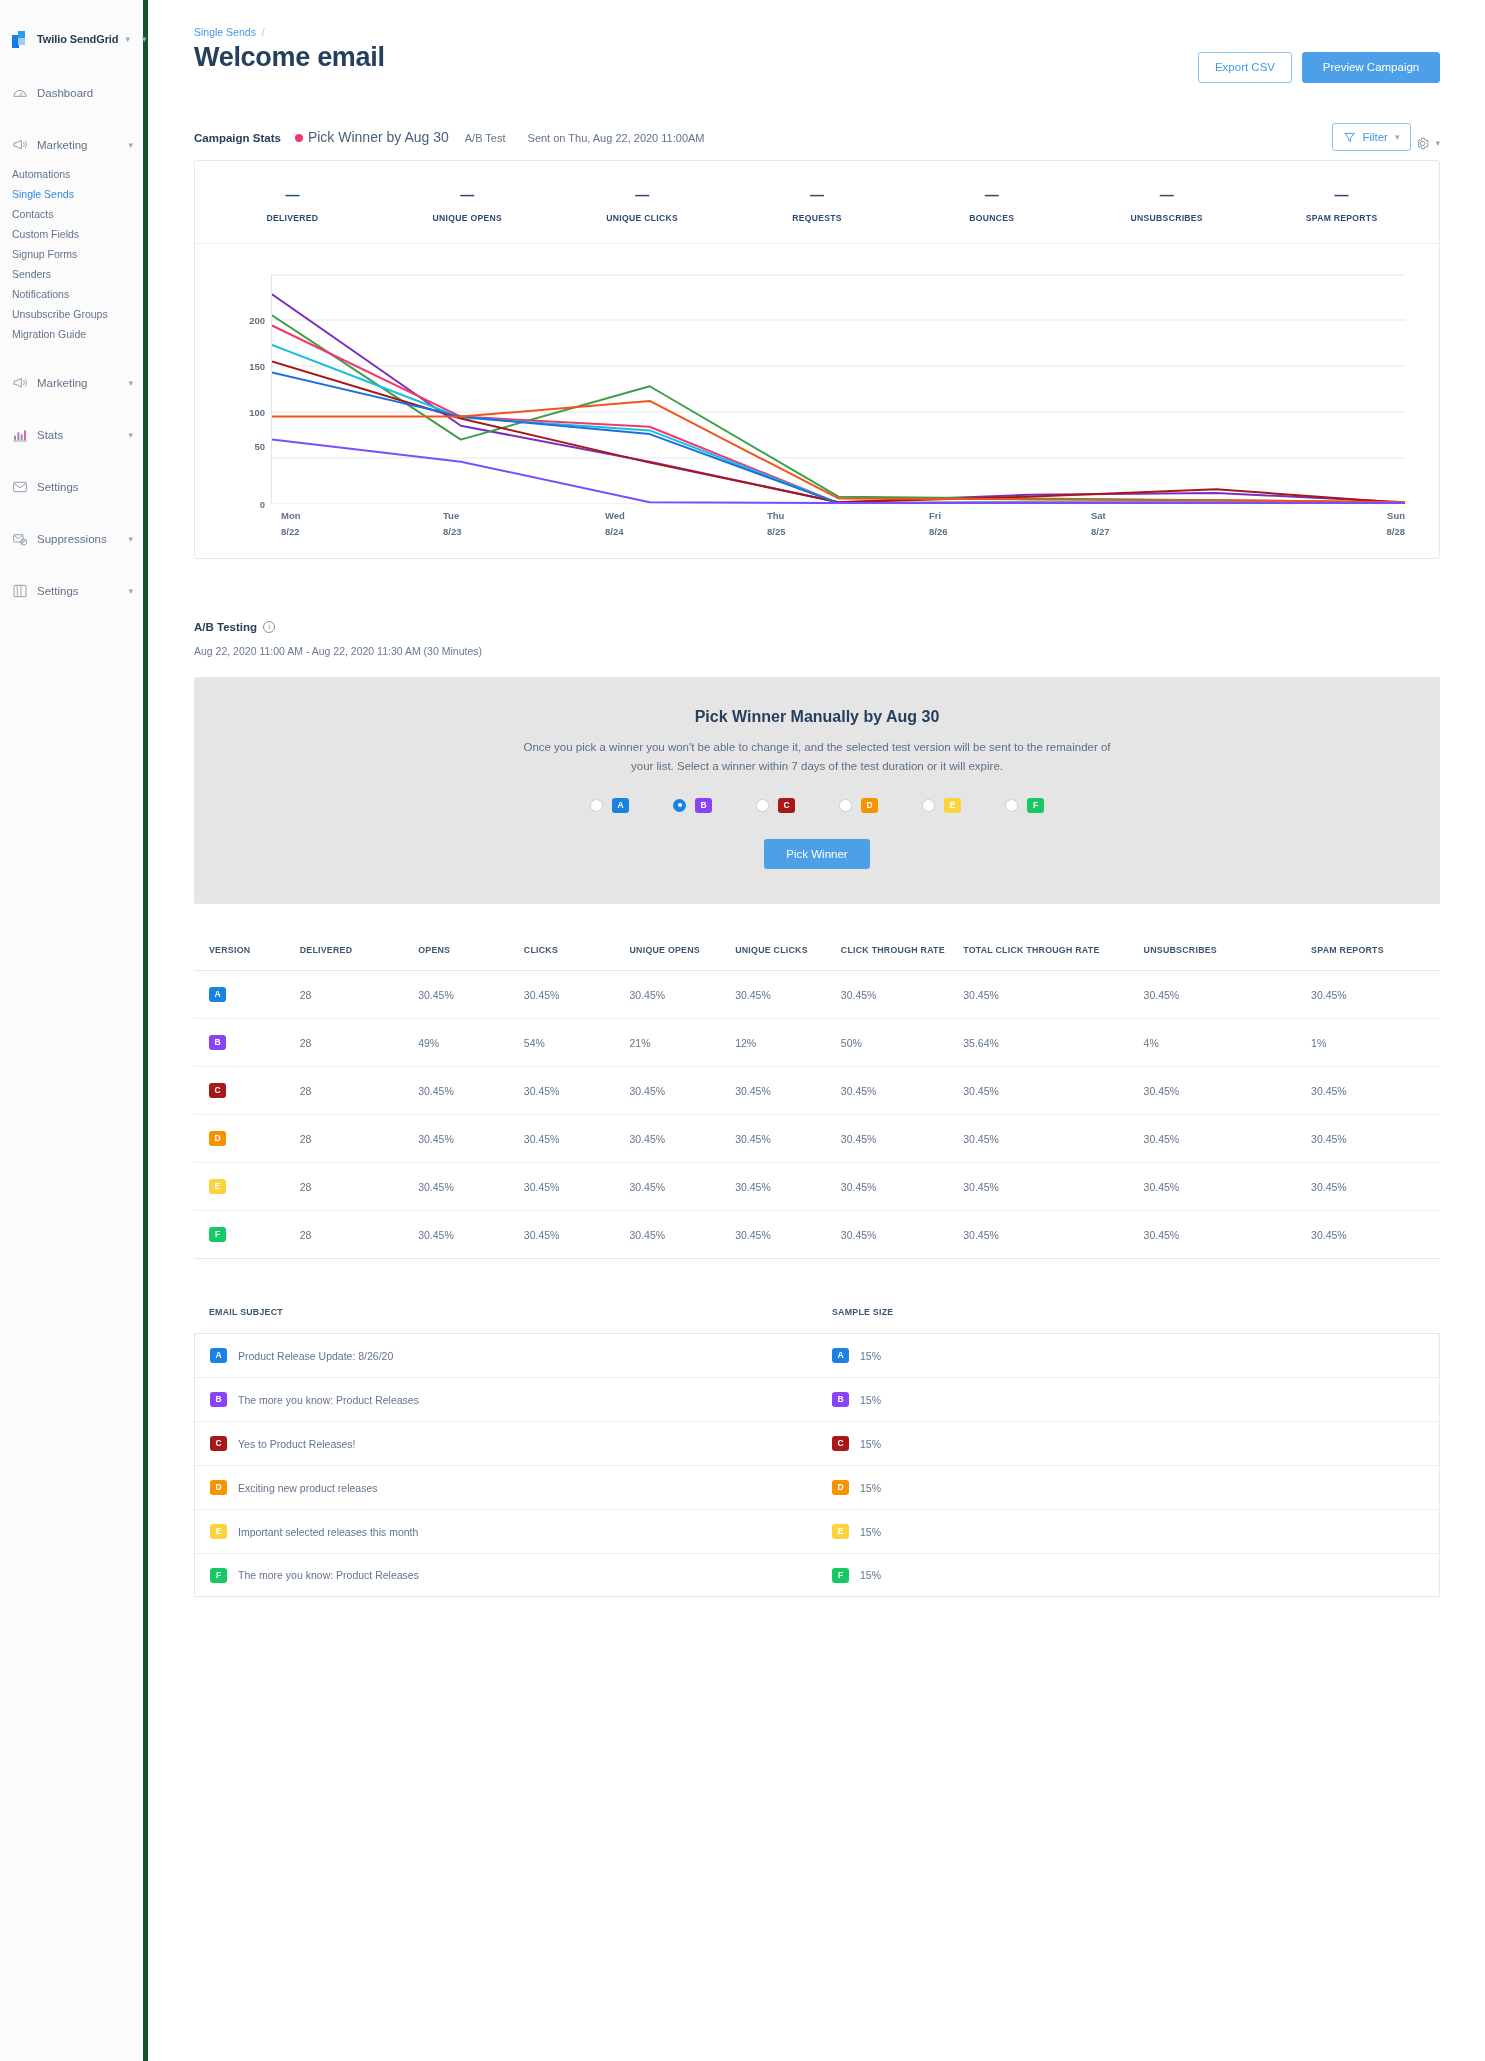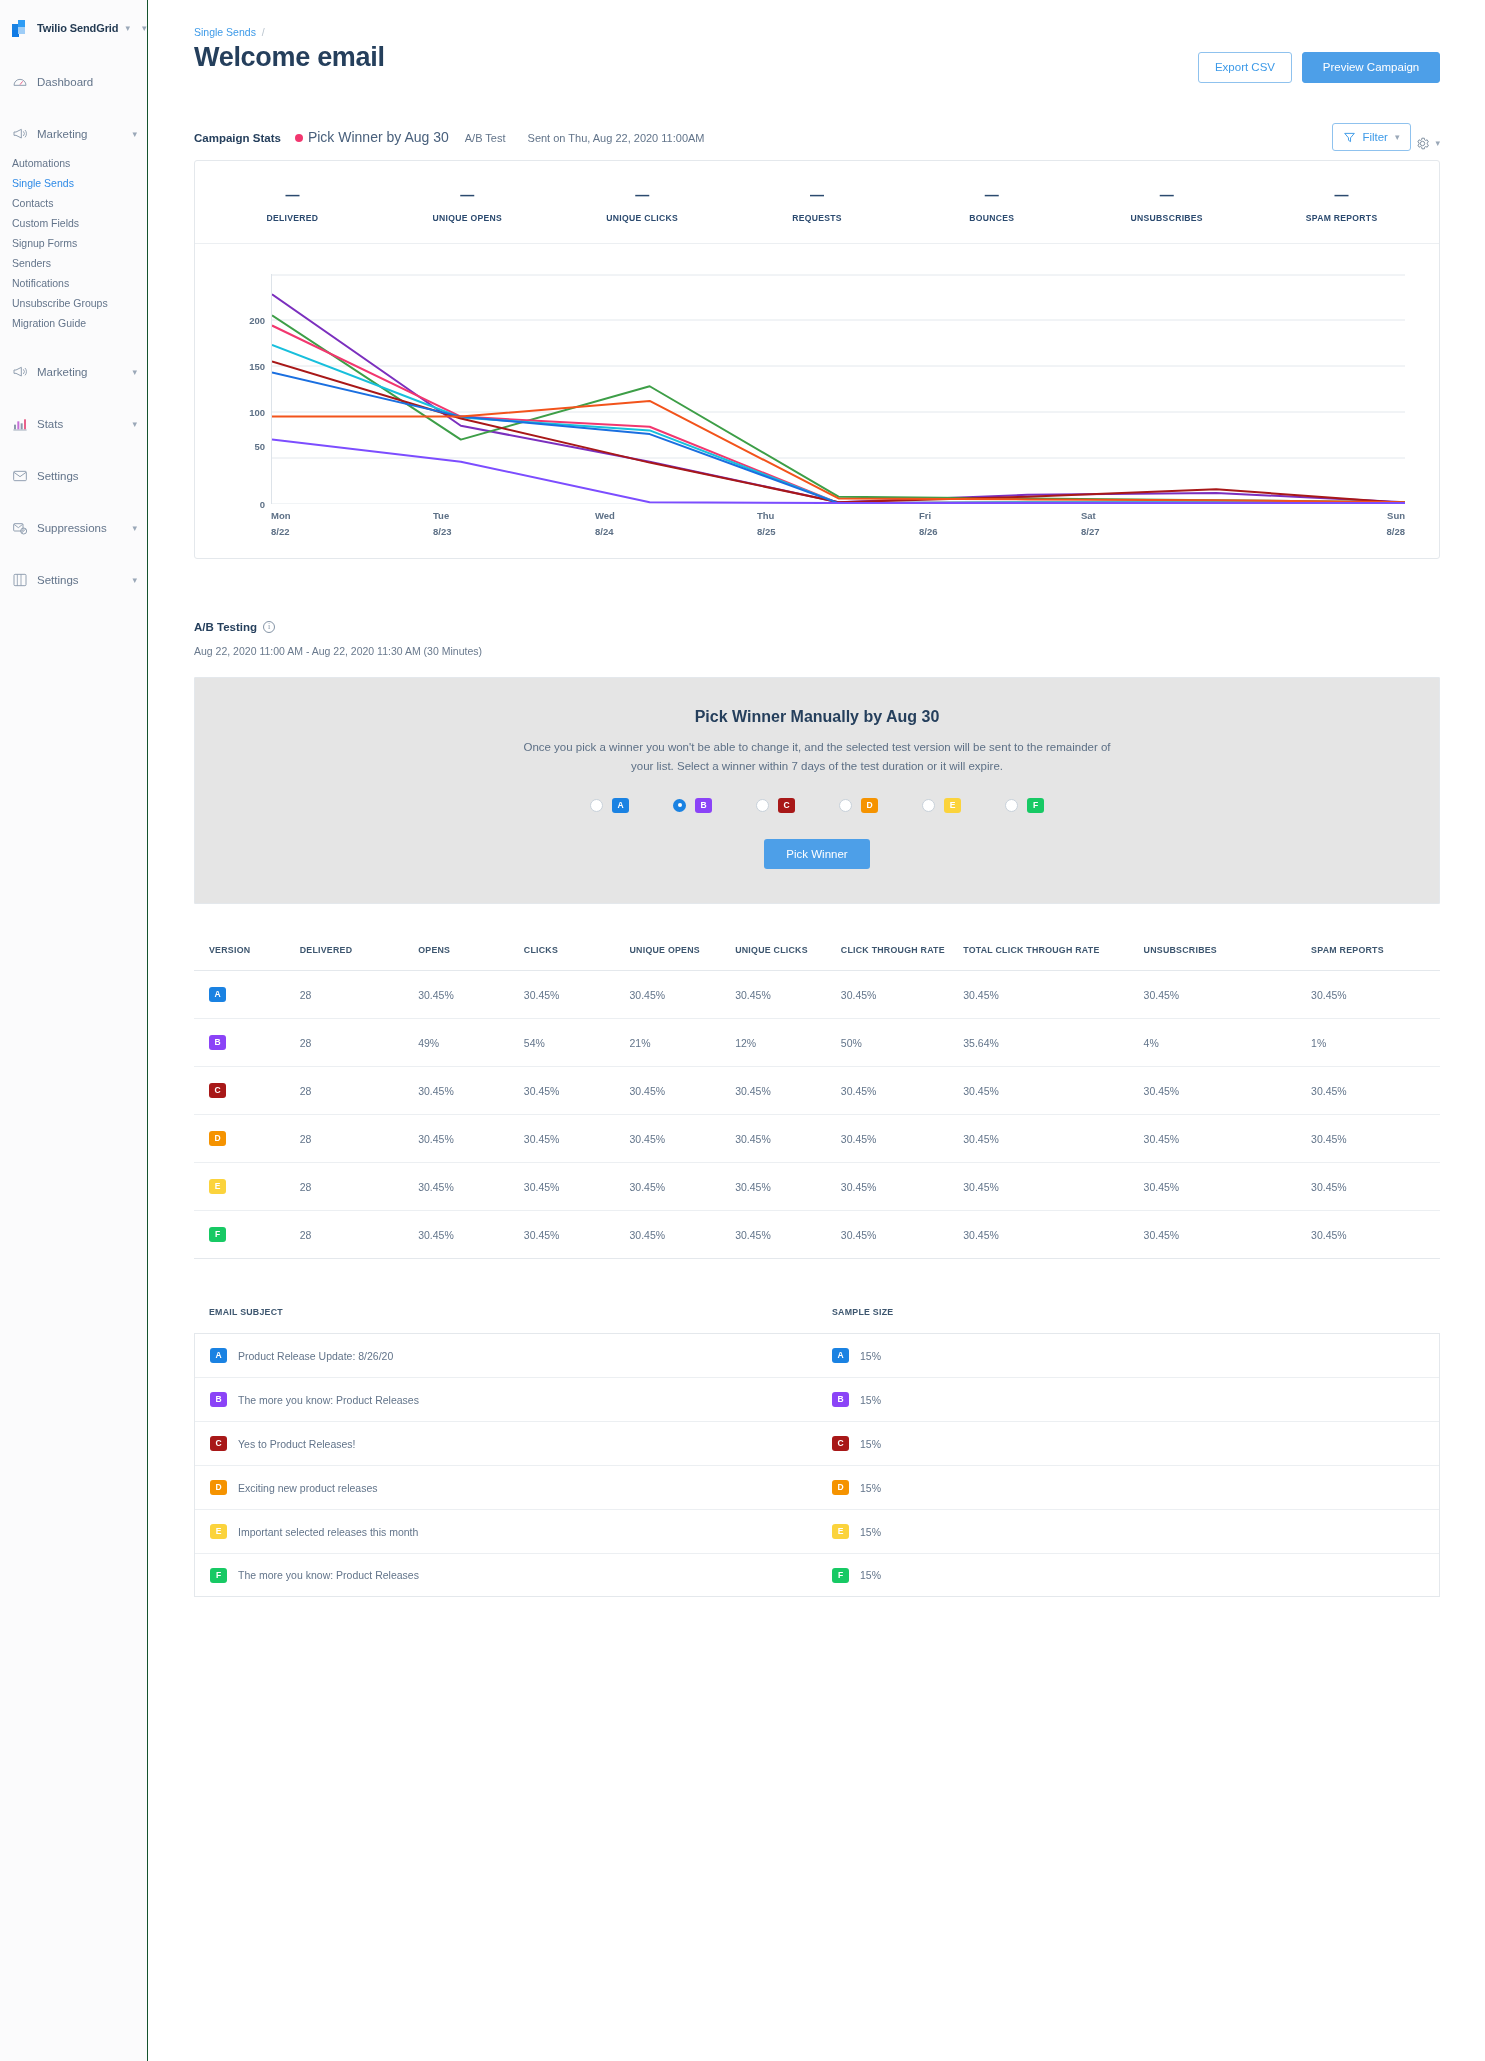--- a/index.html
+++ b/index.html
@@ -11,22 +11,22 @@
     color: #243b53;
     overflow: hidden;
   }
   .app { display: flex; width: 1485px; height: 2061px; }
 
   
   .sidebar {
     width: 148px;
     min-width: 148px;
     background: #fbfbfc;
-    border-right: 1px solid #14532d;
-    padding-top: 11px;
+    border-right: 5px solid #14532d;
+    padding-top: 22px;
     position: relative;
   }
   .brand {
     display: flex; align-items: center;
     padding: 0 10px 0 12px;
     height: 34px;
   }
   .brand-logo {
     width: 17px; height: 17px; margin-right: 8px;
     position: relative; flex: none;
@@ -107,21 +107,21 @@
 
   
   .chart-wrap { padding: 30px 30px 14px 30px; }
   .chart-holder { position: relative; height: 270px; }
   .ylabels { position: absolute; left: 0; top: 0; width: 40px; height: 230px; }
   .ylabel { position: absolute; right: 0; font-size: 9.5px; font-weight: bold; color: #5d7governed; }
   .ylabel { color: #5d7086; transform: translateY(-50%); }
   .plot { position: absolute; left: 46px; right: 4px; top: 0; height: 230px; border-left: 1px solid #dde3e9; }
   .plot svg { display: block; width: 100%; height: 100%; }
   .xlabels { position: absolute; left: 46px; right: 4px; top: 236px; display: flex; }
-  .xtick { flex: 1; text-align: left; }
+  .xtick { flex: 1; text-align: left; margin-left: 10px; }
   .xtick:last-child { text-align: right; }
   .xtick .d { font-size: 9.5px; font-weight: bold; color: #5d7086; }
   .xtick .n { font-size: 9.5px; font-weight: bold; color: #5d7086; margin-top: 5px; }
 
   
   .ab-head { margin-top: 62px; display: flex; align-items: center; gap: 6px; }
   .ab-title { font-size: 11.5px; font-weight: bold; color: #253f5c; }
   .info-i {
     width: 12px; height: 12px; border: 1px solid #8494a6; border-radius: 50%;
     font-size: 8px; line-height: 10px; text-align: center; color: #8494a6;

